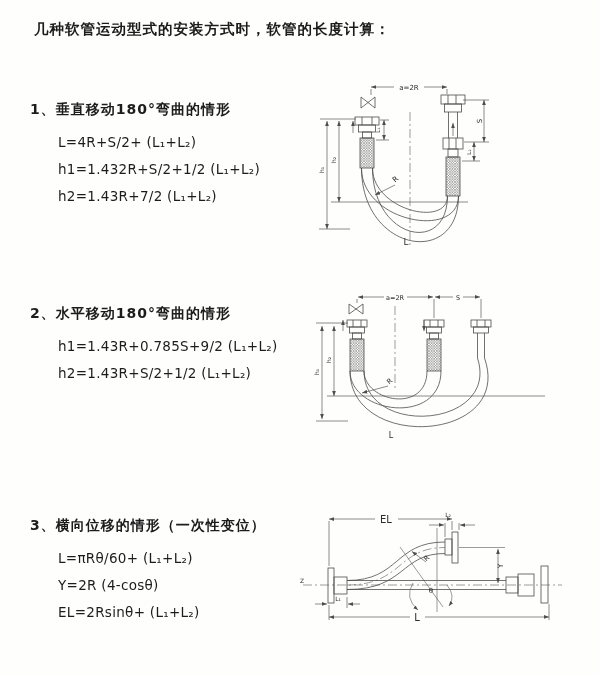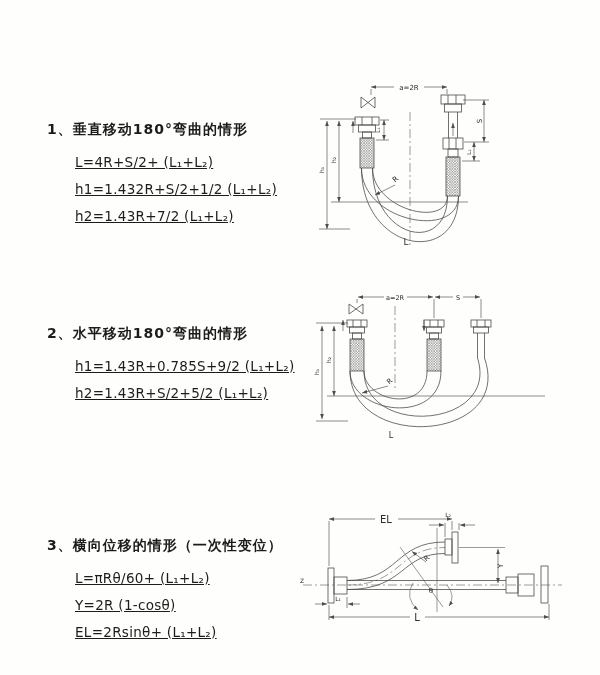--- a/index.html
+++ b/index.html
@@ -1,21 +1,21 @@
 <!DOCTYPE html>
 <html><head>
 <meta charset="utf-8">
 <style>
   html,body{margin:0;padding:0;background:#e9e9e9;}
   .page{position:relative;width:600px;height:675px;background:#fefefdfa;background:#fefefd;overflow:hidden;
         font-family:"DejaVu Sans","Liberation Sans",sans-serif;color:#1c1c1c;}
   .title{position:absolute;left:34px;top:20px;font-size:14.5px;font-weight:600;letter-spacing:1px;}
-  .section{position:absolute;left:47px;margin-top:20px;}
+  .section{position:absolute;left:30px;}
   .section .heading{font-size:14px;font-weight:600;letter-spacing:1px;}
-  .section .formulas{margin:10px 0 0 28px;text-decoration:underline;}
+  .section .formulas{margin:10px 0 0 28px;}
   .section .formula{font-size:13.5px;line-height:27px;white-space:pre;letter-spacing:0.3px;}
   .d{position:absolute;}
   svg{overflow:visible;}
   .ln{stroke:#4d4d4d;stroke-width:0.8;fill:none;}
   .thin{stroke:#585858;stroke-width:0.6;fill:none;}
   .dim{stroke:#4d4d4d;stroke-width:0.65;fill:none;}
   .cl{stroke:#5a5a5a;stroke-width:0.6;fill:none;stroke-dasharray:9 3 2 3;}
   .wh{fill:#fefefd;stroke:none;}
   text{fill:#2b2b2b;font-family:"DejaVu Sans","Liberation Sans",sans-serif;}
 </style>
@@ -28,43 +28,44 @@
     <defs>
       <marker id="ar" orient="auto-start-reverse" markerWidth="10" markerHeight="8" refX="8" refY="3">
         <path d="M0,0 L8,3 L0,6 Z" fill="#4d4d4d"></path>
       </marker>
       <pattern id="braid" width="2.6" height="2.6" patternUnits="userSpaceOnUse">
         <path d="M0,2.6 L2.6,0 M0,0 L2.6,2.6" stroke="#6e6e6e" stroke-width="0.5"></path>
       </pattern>
     </defs>
   </svg>
 
+  <div class="title">几种软管运动型式的安装方式时，软管的长度计算：</div>
 
   <div class="section" style="top:101px">
     <div class="heading">1、垂直移动180°弯曲的情形</div>
     <div class="formulas">
       <div class="formula">L=4R+S/2+ (L₁+L₂)</div>
       <div class="formula">h1=1.432R+S/2+1/2 (L₁+L₂)</div>
       <div class="formula">h2=1.43R+7/2 (L₁+L₂)</div>
     </div>
   </div>
 
   <div class="section" style="top:305px">
     <div class="heading">2、水平移动180°弯曲的情形</div>
     <div class="formulas">
       <div class="formula">h1=1.43R+0.785S+9/2 (L₁+L₂)</div>
-      <div class="formula">h2=1.43R+S/2+5/2 (L₁+L₂)</div>
+      <div class="formula">h2=1.43R+S/2+1/2 (L₁+L₂)</div>
     </div>
   </div>
 
   <div class="section" style="top:517px">
     <div class="heading">3、横向位移的情形（一次性变位）</div>
     <div class="formulas">
       <div class="formula">L=πRθ/60+ (L₁+L₂)</div>
-      <div class="formula">Y=2R (1-cosθ)</div>
+      <div class="formula">Y=2R (4-cosθ)</div>
       <div class="formula">EL=2Rsinθ+ (L₁+L₂)</div>
     </div>
   </div>
 
   <svg class="d" style="left:315px;top:75px" width="250" height="180" viewBox="315 75 250 180">
 
     <path class="cl" d="M410,112 V247"></path>
 
     <g class="ln">
       <path d="M361.5,168 C361.5,222 458.5,240 458.5,196"></path>

